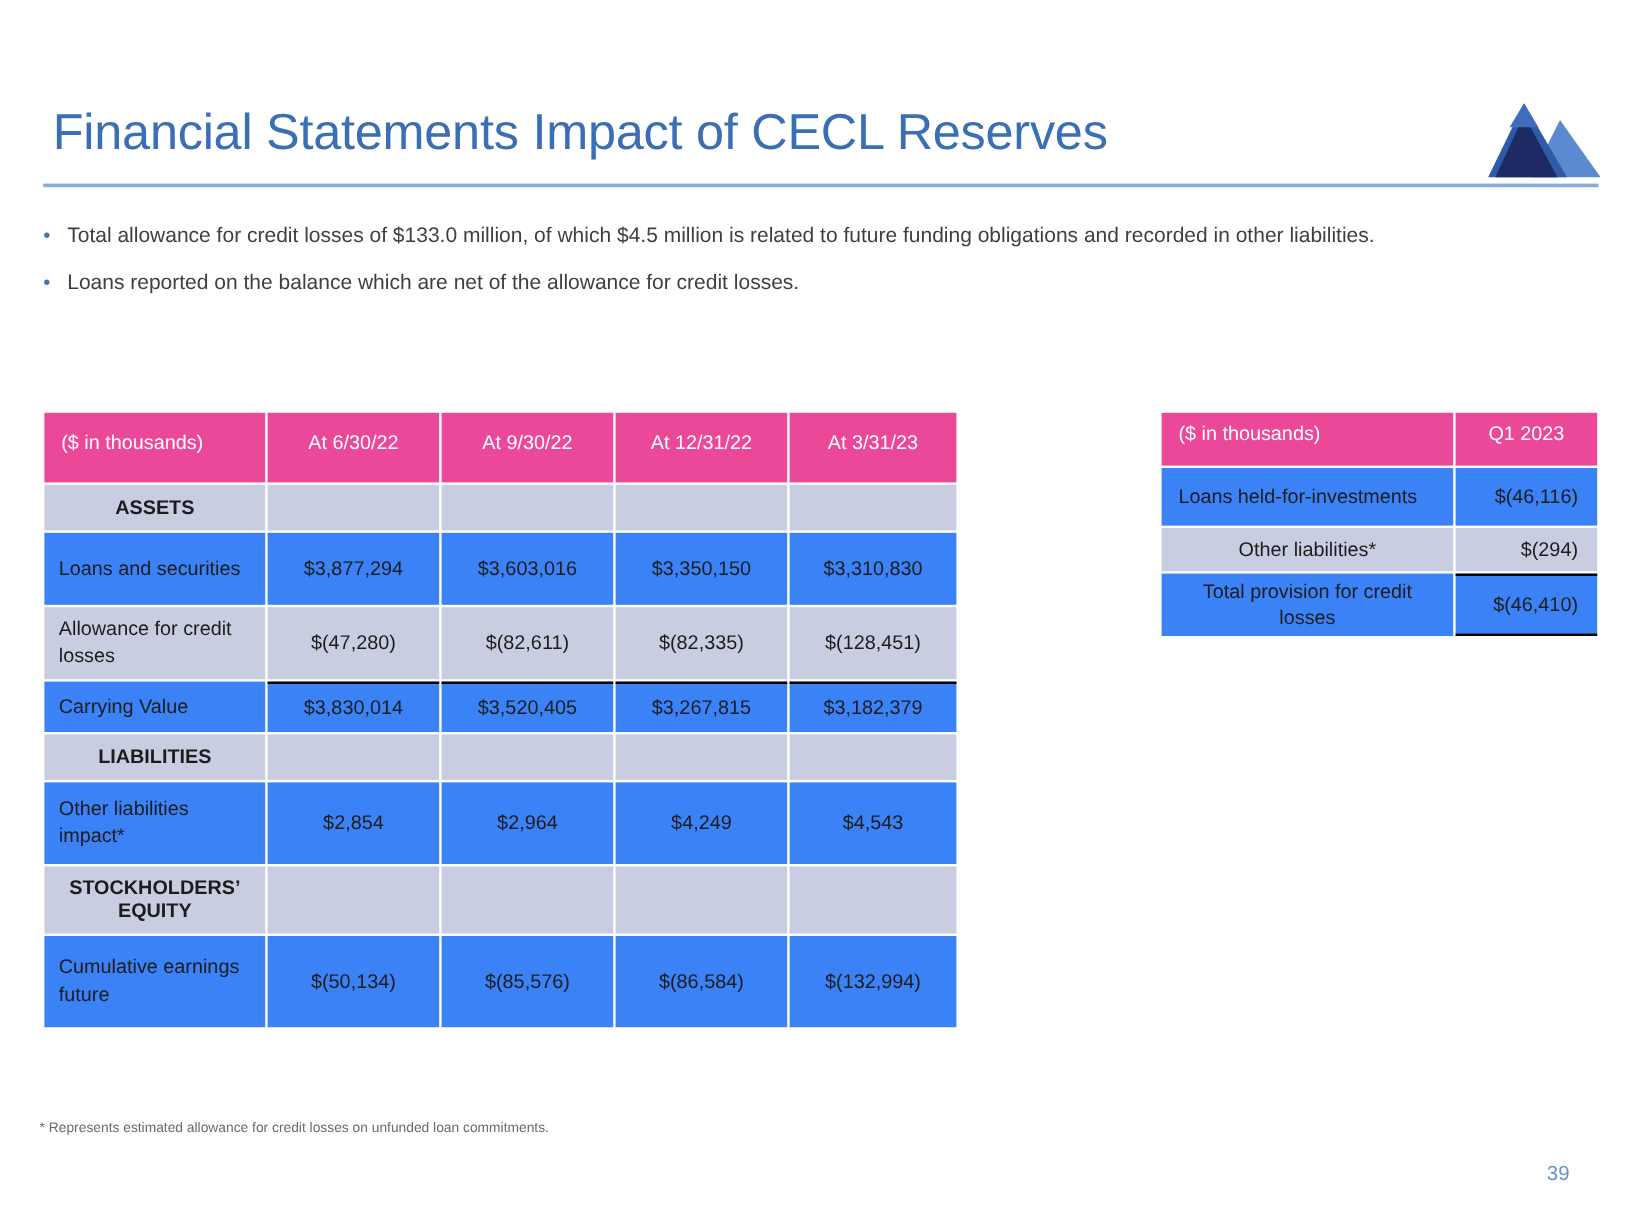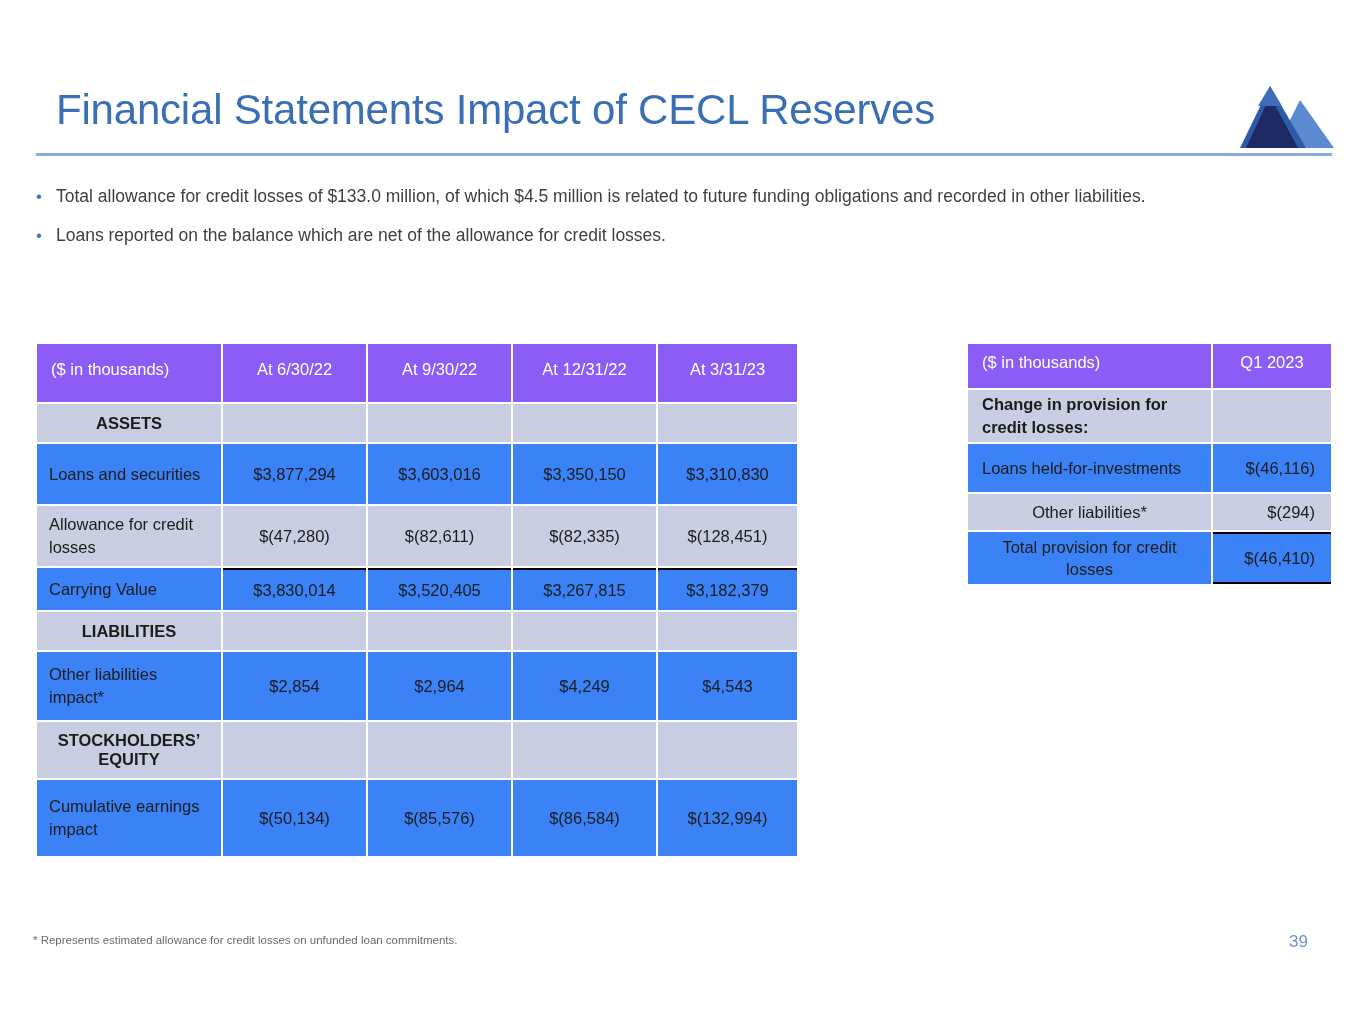--- a/index.html
+++ b/index.html
@@ -19,21 +19,20 @@
   
   .title {
     position: absolute;
     left: 44px;
     top: 86px;
     font-size: 42px;
     font-weight: 400;
     color: #3a6fb5;
     letter-spacing: -0.2px;
     white-space: nowrap;
-    margin-left: 12px;
   }
   .title-rule {
     position: absolute;
     left: 36px;
     top: 153px;
     width: 1296px;
     height: 3px;
     background: #8aa9dc;
   }
 
@@ -82,21 +81,21 @@
     border-spacing: 2px 2px;
     table-layout: fixed;
   }
   .tbl td {
     padding: 0;
     vertical-align: middle;
     font-size: 16.5px;
     color: #1c1c1c;
   }
   .hdr {
-    background: #8b5cf6;
+    background: #ec4899;
     color: #ffffff !important;
     font-size: 17px;
     text-align: center;
     vertical-align: bottom;
     padding-bottom: 7px !important;
   }
   .hdr-left {
     text-align: left;
     padding-left: 14px !important;
     font-size: 14.5px;
@@ -151,21 +150,21 @@
   .footnote {
     position: absolute;
     left: 33px;
     top: 934px;
     font-size: 11.5px;
     color: #6a6a6a;
   }
   .pagenum {
     position: absolute;
     left: 1289px;
-    top: 932px;
+    top: 968px;
     font-size: 17px;
     color: #6f91c9;
   }
 </style>
 </head>
 <body>
 
 <div class="title">Financial Statements Impact of CECL Reserves</div>
 <div class="title-rule"></div>
 
@@ -256,44 +255,40 @@
 
     <tr style="height:56px">
       <td class="band-dark sect">STOCKHOLDERS’ EQUITY</td>
       <td class="band-dark"></td>
       <td class="band-dark"></td>
       <td class="band-dark"></td>
       <td class="band-dark"></td>
     </tr>
 
     <tr style="height:76px">
-      <td class="band-light lbl">Cumulative earnings impact</td>
+      <td class="band-light lbl">Cumulative earnings future</td>
       <td class="band-light num">$(50,134)</td>
       <td class="band-light num">$(85,576)</td>
       <td class="band-light num">$(86,584)</td>
       <td class="band-light num">$(132,994)</td>
     </tr>
   </tbody>
 </table>
 
 <table class="tbl" id="table-right">
   <colgroup>
     <col style="width:243px">
     <col style="width:118px">
   </colgroup>
   <tbody>
     <tr style="height:44px">
       <td class="hdr hdr-left">($ in thousands)</td>
       <td class="hdr">Q1 2023</td>
     </tr>
 
-    <tr style="height:52px">
-      <td class="band-dark r-lbl-left">Change in provision for credit losses:</td>
-      <td class="band-dark"></td>
-    </tr>
 
     <tr style="height:48px">
       <td class="band-light r-lbl-flush">Loans held-for-investments</td>
       <td class="band-light num-right">$(46,116)</td>
     </tr>
 
     <tr style="height:36px">
       <td class="band-dark r-lbl">Other liabilities*</td>
       <td class="band-dark num-right">$(294)</td>
     </tr>

